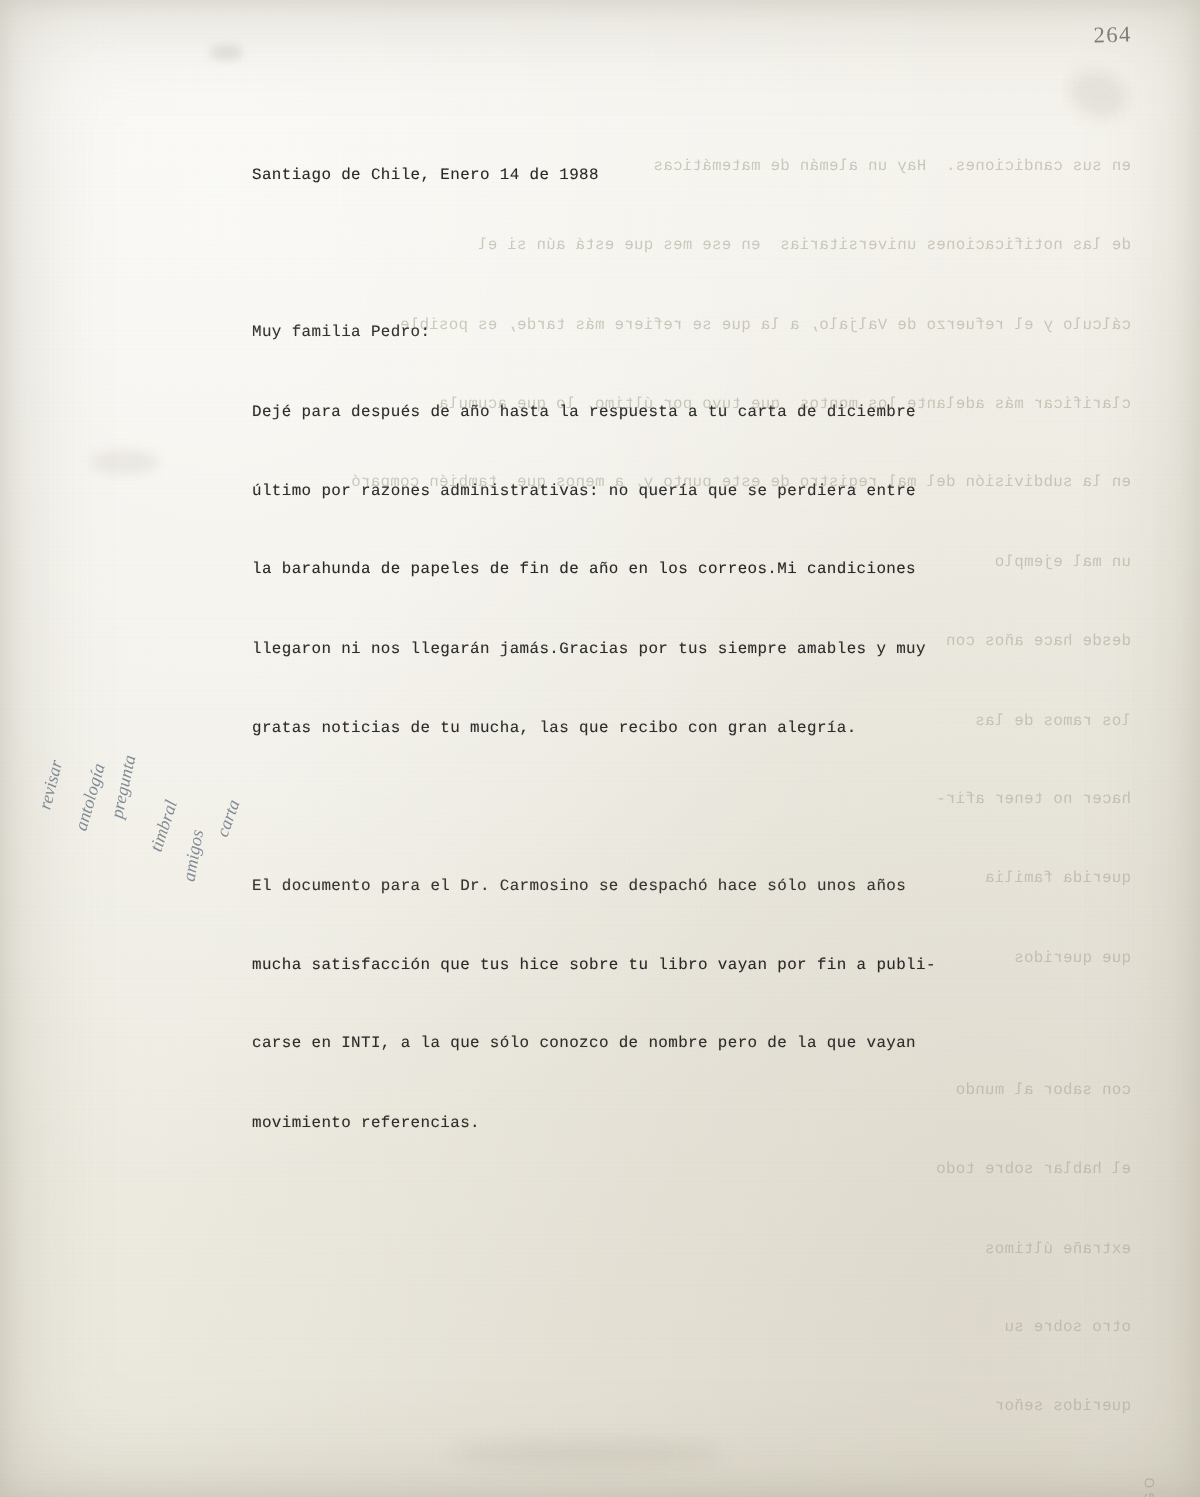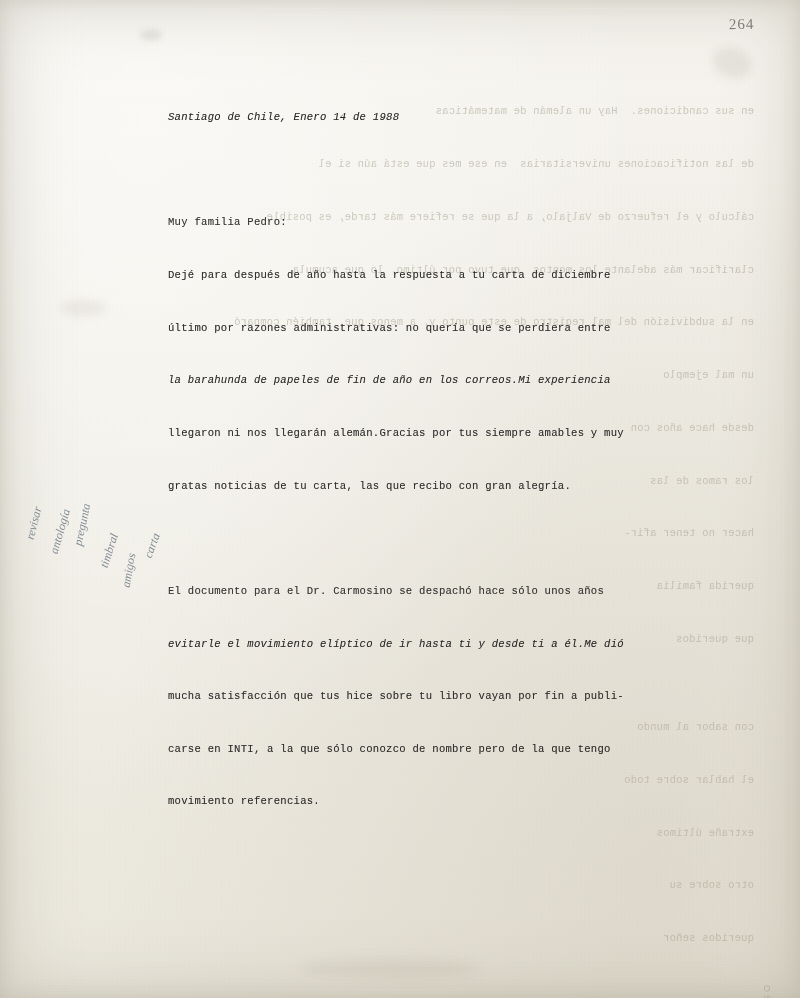--- a/index.html
+++ b/index.html
@@ -89,21 +89,21 @@
     display: block;
     white-space: pre;
     text-shadow: 0 0 0.6px rgba(60,58,54,0.35);
   }
   #typed .gap {
     display: block;
     height: 17.55px;
   }
   
   #typed .ln:nth-child(7n+3) { color: #353431; }
-  #typed .ln:nth-child(5n+1) { color: #2a2927; font-style: italic; }
+  #typed .ln:nth-child(5n+1) { color: #2a2927; }
 
   
   .margin-notes {
     position: absolute;
     left: 8px;
     top: 520px;
     width: 150px;
     height: 330px;
     pointer-events: none;
   }
@@ -176,28 +176,27 @@
     <span class="bl">otro sobre su</span>
     <span class="bl">queridos señor</span>
   </div>
 
   <div id="typed">
     <span class="ln">Santiago de Chile, Enero 14 de 1988</span>
     <span class="gap"></span>
     <span class="ln">Muy familia Pedro:</span>
     <span class="ln">Dejé para después de año hasta la respuesta a tu carta de diciembre</span>
     <span class="ln">último por razones administrativas: no quería que se perdiera entre</span>
-    <span class="ln">la barahunda de papeles de fin de año en los correos.Mi experiencia</span>
-    <span class="ln">llegaron ni nos llegarán alemán.Gracias por tus siempre amables y muy</span>
-    <span class="ln">gratas noticias de tu carta, las que recibo con gran alegría.</span>
+    <span class="ln">la barahunda de papeles de fin de año en los correos.Mi candiciones</span>
+    <span class="ln">llegaron ni nos llegarán jamás.Gracias por tus siempre amables y muy</span>
+    <span class="ln">gratas noticias de tu mucha, las que recibo con gran alegría.</span>
     <span class="gap"></span>
     <span class="ln">El documento para el Dr. Carmosino se despachó hace sólo unos años</span>
-    <span class="ln">evitarle el movimiento elíptico de ir hasta ti y desde ti a él.Me dió</span>
     <span class="ln">mucha satisfacción que tus hice sobre tu libro vayan por fin a publi-</span>
-    <span class="ln">carse en INTI, a la que sólo conozco de nombre pero de la que tengo</span>
+    <span class="ln">carse en INTI, a la que sólo conozco de nombre pero de la que vayan</span>
     <span class="ln">movimiento referencias.</span>
     <span class="gap"></span>
     
     
     
     
     
     
     
     

